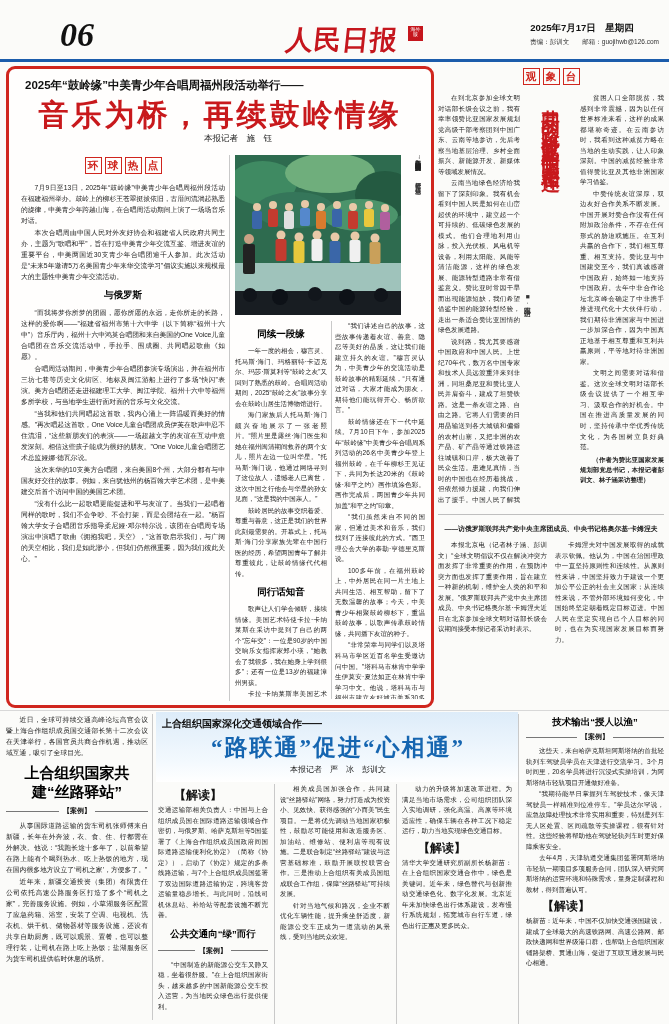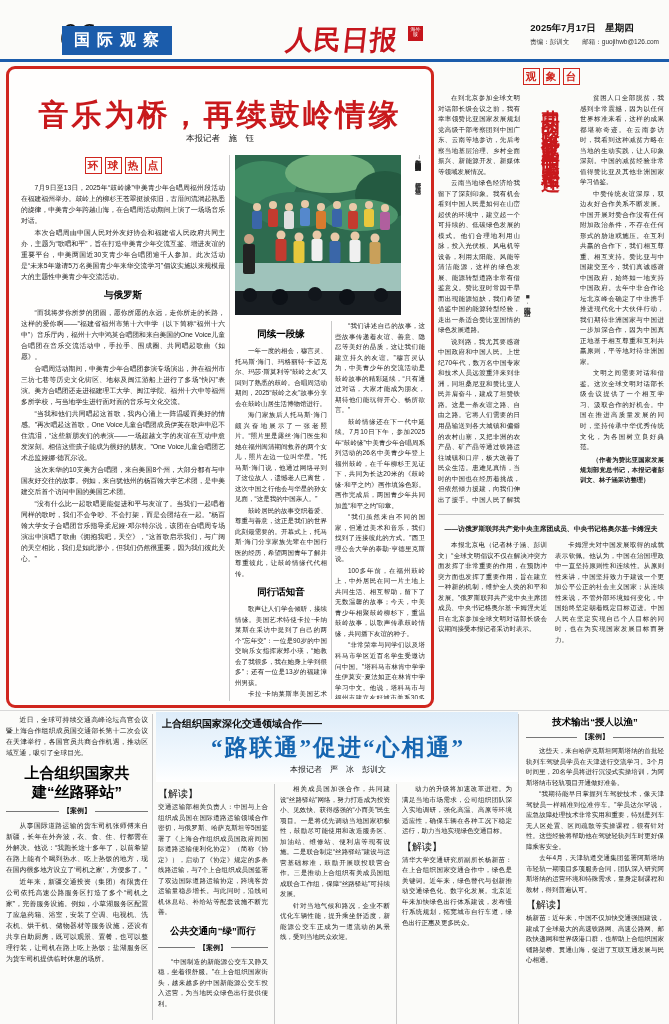--- a/index.html
+++ b/index.html
@@ -20,21 +20,21 @@
   .date-main{font-size:9.5px;font-weight:bold;color:#111;}
   .editor-line{font-size:6.5px;color:#333;margin-top:3px;}
   .blue-rule{position:absolute;left:0;top:59px;width:669px;height:3px;background:#1b5cab;}
   
   .main-box{position:absolute;left:6px;top:66px;width:428px;height:642px;box-sizing:border-box;
             border:3px solid #d0261e;border-radius:9px;background:#fffefd;}
   .kicker{position:absolute;left:16px;top:9px;right:16px;font-size:11.5px;font-weight:bold;color:#111;}
   .main-headline{position:absolute;left:0;top:26px;width:100%;text-align:center;
             font-family:"Liberation Serif",serif;font-weight:bold;font-size:30px;
             color:#c8191c;letter-spacing:3px;}
-  .main-byline{position:absolute;left:0;top:64px;width:100%;text-align:center;font-size:8.5px;color:#222;}
+  .main-byline{position:absolute;left:0;top:64px;width:100%;text-align:center;font-size:8.5px;color:#222;padding-left:18px;}
   .col-left{position:absolute;left:12px;top:86px;width:204px;height:546px;overflow:hidden;}
   .col-mid{position:absolute;left:226px;top:252px;width:92px;height:378px;overflow:hidden;}
   .col-right{position:absolute;left:326px;top:252px;width:90px;height:378px;overflow:hidden;}
   .vrule{position:absolute;width:1px;background:#c9c9c9;}
   .para{font-size:6.8px;line-height:1.62;text-align:justify;text-indent:2em;margin:0 0 1px;color:#222;}
   .para-sm{font-size:6.5px;}
   .subhead{font-weight:bold;font-size:9.5px;text-align:center;margin:7px 0 5px;color:#000;}
   .badge{display:flex;justify-content:center;gap:3px;margin:2px 0 8px;}
   .badge-char{border:1.5px solid #d0261e;color:#d0261e;font-weight:bold;width:15px;height:15px;
           display:flex;align-items:center;justify-content:center;font-size:10.5px;
@@ -65,52 +65,52 @@
           color:#20308c;text-align:center;letter-spacing:.5px;}
   .int-dek{font-size:6.8px;font-weight:bold;text-align:center;margin:4px 0 6px;color:#222;}
   .int-body{column-count:2;column-gap:8px;height:146px;overflow:hidden;}
   
   .hr-bottom{position:absolute;left:0;top:710px;width:669px;height:1px;background:#d8d8d8;}
   .bottom-left{position:absolute;left:6px;top:714px;width:142px;height:306px;overflow:hidden;}
   .bl-headline{font-weight:bold;font-size:15px;text-align:center;margin:6px 0 4px;color:#000;}
   .case-divider{display:flex;align-items:center;gap:4px;margin:3px 0 4px;}
   .case-divider:before,.case-divider:after{content:"";flex:1;border-top:1px solid #777;}
   .case-label{font-size:7px;font-weight:bold;color:#111;}
-  .interp-label{font-size:10px;font-weight:normal;color:#111;margin:3px 0 1px;}
+  .interp-label{font-size:12px;font-weight:bold;color:#111;margin:3px 16px 1px;}
   .bottom-main{position:absolute;left:158px;top:712px;width:506px;height:259px;}
   .band{position:absolute;left:-2px;top:0;width:362px;height:70px;
         background:linear-gradient(180deg,#ddecf9 0%,#f3f9fe 70%,#ffffff 100%);}
   .b-kicker{position:absolute;left:4px;top:5px;font-size:10px;color:#111;font-weight:bold;}
   .b-headline{position:absolute;left:0;top:20px;width:360px;text-align:center;
         font-family:"Liberation Serif",serif;font-weight:bold;font-size:23px;color:#1565b0;
         letter-spacing:2px;}
   .b-byline{position:absolute;left:0;top:52px;width:360px;text-align:center;font-size:8px;color:#222;}
   .bcol{position:absolute;overflow:hidden;}
   .bcol1{left:0;top:72px;width:110px;height:240px;}
   .bcol2{left:122px;top:72px;width:110px;height:240px;}
   .bcol3{left:244px;top:72px;width:110px;height:240px;}
   .bcol4{left:368px;top:2px;width:138px;height:310px;}
   .b4-headline{font-weight:bold;font-size:9.5px;text-align:center;margin:2px 0 3px;color:#000;}
 </style>
 </head>
 <body>
 
 <div class="masthead">
   <div class="pageno">06</div>
-  <div class="section-box">国际观察</div>
   <div class="logo">人民日报</div>
   <div class="logo-seal">海外版</div>
   <div class="dateline">
     <div class="date-main">2025年7月17日　星期四</div>
     <div class="editor-line">责编：彭训文　　邮箱：guojihwb@126.com</div>
   </div>
 </div>
 <div class="blue-rule"></div>
 
 <section class="main-box">
+  <div class="kicker">2025年“鼓岭缘”中美青少年合唱周福州段活动举行——</div>
   <div class="main-headline">音乐为桥，再续鼓岭情缘</div>
   <div class="main-byline">本报记者　施　钰</div>
 
   <div class="col-left">
     <div class="badge">
       <span class="badge-char">环</span>
       <span class="badge-char">球</span>
       <span class="badge-char">热</span>
       <span class="badge-char">点</span>
     </div>

